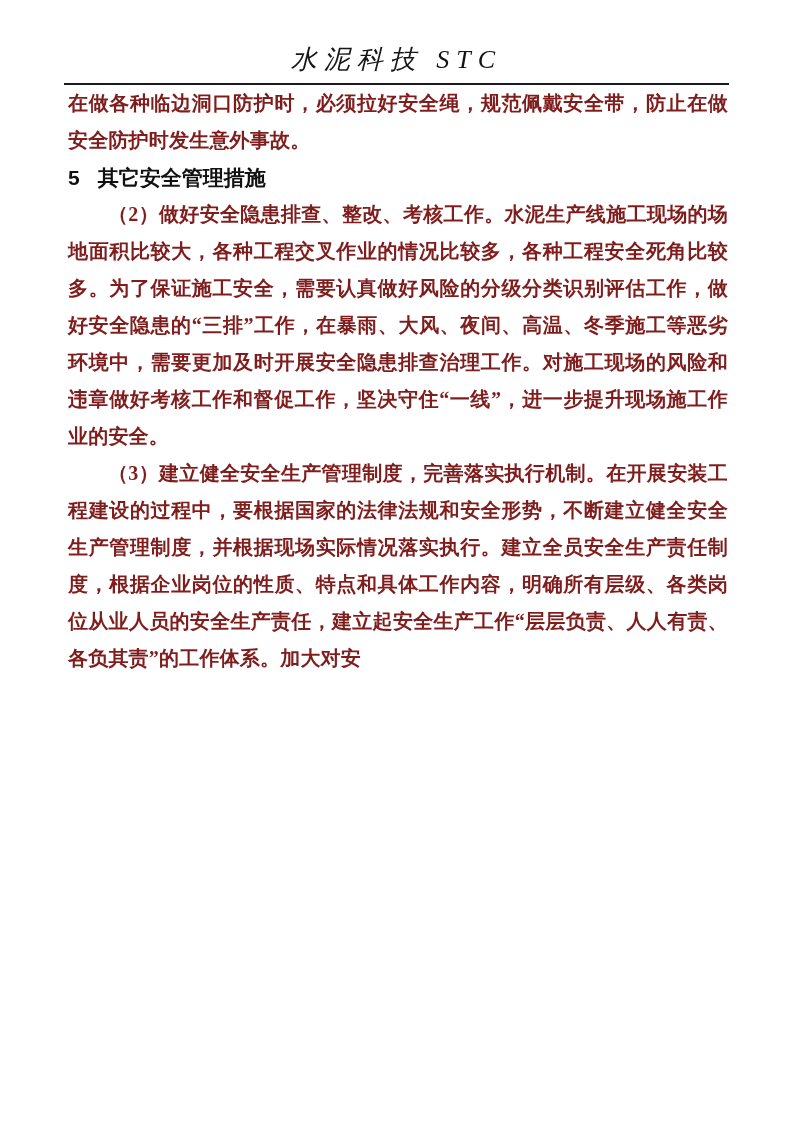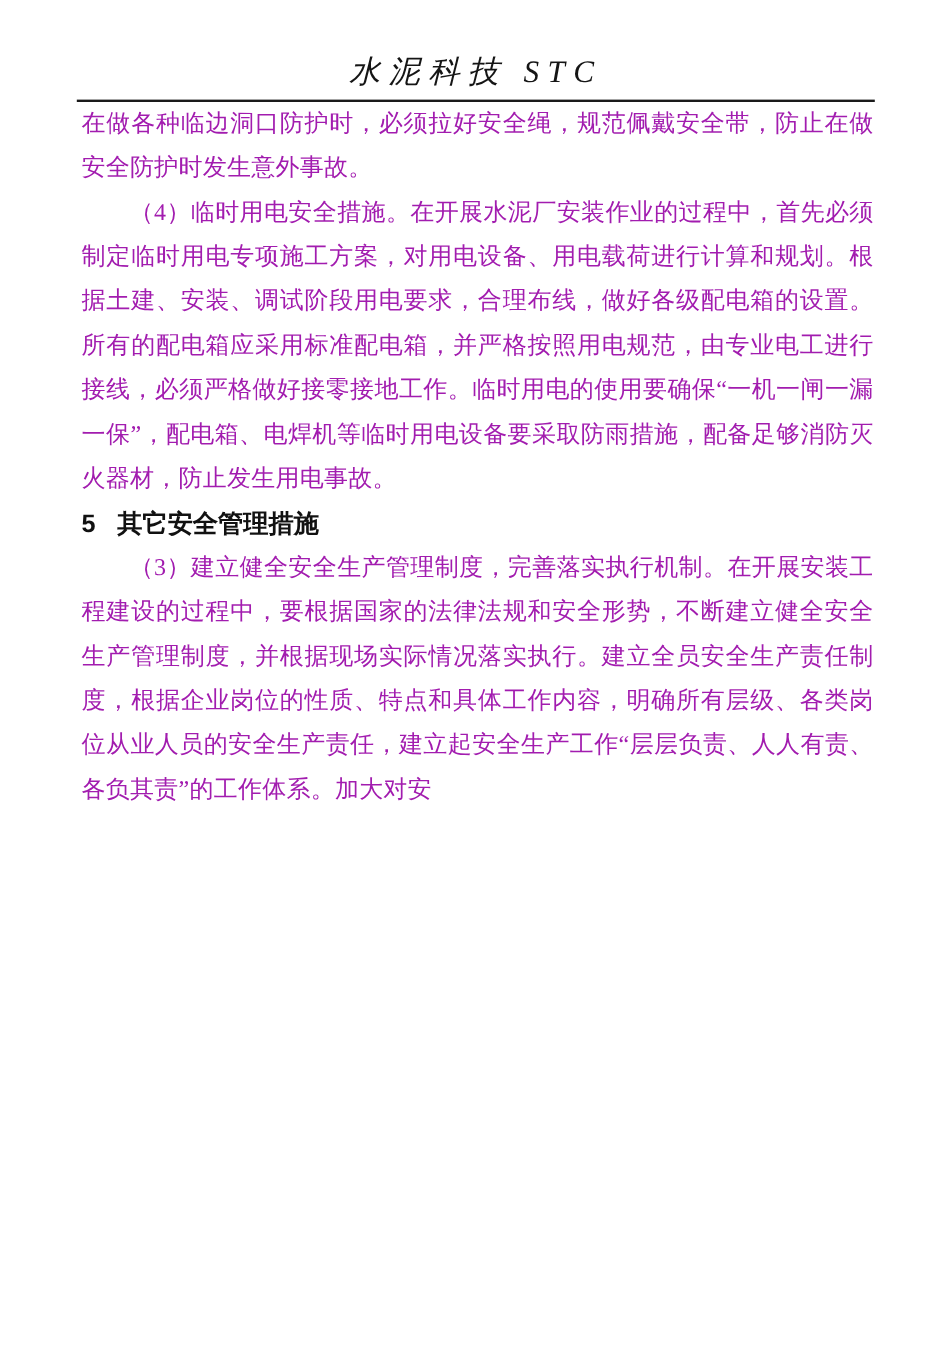--- a/index.html
+++ b/index.html
@@ -41,21 +41,22 @@
   .content {
     margin: 0 65px 0 68px;
   }
   .content p {
     margin: 0;
     font-size: 20px;
     line-height: 37px;
     text-align: justify;
     text-justify: inter-ideograph;
     letter-spacing: 0.2px;
-    color: #a21caf;
+    color: #7f1d1d;
+    font-weight: bold;
   }
   .content p.indent {
     text-indent: 2em;
   }
   .section-heading {
     margin: 0;
     font-family: "Liberation Sans", "DejaVu Sans", sans-serif;
     font-size: 21px;
     font-weight: bold;
     line-height: 37px;
@@ -102,27 +103,27 @@
 
   <div class="header">
     <span class="journal-title">水泥科技 STC</span>
     <hr class="header-rule">
   </div>
 
   <div class="content">
 
     <p>在做各种临边洞口防护时，必须拉好安全绳，规范佩戴安全带，防止在做安全防护时发生意外事故。</p>
 
-    <p class="indent">（4）临时用电安全措施。在开展水泥厂安装作业的过程中，首先必须制定临时用电专项施工方案，对用电设备、用电载荷进行计算和规划。根据土建、安装、调试阶段用电要求，合理布线，做好各级配电箱的设置。所有的配电箱应采用标准配电箱，并严格按照用电规范，由专业电工进行接线，必须严格做好接零接地工作。临时用电的使用要确保“一机一闸一漏一保”，配电箱、电焊机等临时用电设备要采取防雨措施，配备足够消防灭火器材，防止发生用电事故。</p>
 
     <h2 class="section-heading">
       <span class="heading-number">5</span><span>其它安全管理措施</span>
     </h2>
 
 
+    <p class="indent">（2）做好安全隐患排查、整改、考核工作。水泥生产线施工现场的场地面积比较大，各种工程交叉作业的情况比较多，各种工程安全死角比较多。为了保证施工安全，需要认真做好风险的分级分类识别评估工作，做好安全隐患的“三排”工作，在暴雨、大风、夜间、高温、冬季施工等恶劣环境中，需要更加及时开展安全隐患排查治理工作。对施工现场的风险和违章做好考核工作和督促工作，坚决守住“一线”，进一步提升现场施工作业的安全。</p>
 
     <p class="indent">（3）建立健全安全生产管理制度，完善落实执行机制。在开展安装工程建设的过程中，要根据国家的法律法规和安全形势，不断建立健全安全生产管理制度，并根据现场实际情况落实执行。建立全员安全生产责任制度，根据企业岗位的性质、特点和具体工作内容，明确所有层级、各类岗位从业人员的安全生产责任，建立起安全生产工作“层层负责、人人有责、各负其责”的工作体系。加大对安</p>
 
   </div>
 
   <svg class="footer-rule" viewBox="0 0 665 10" preserveAspectRatio="none" aria-hidden="true">
     <polygon points="0,5 160,2.5 332,0 520,1.5 665,4 665,6 520,7.5 332,9 160,7.5 0,7" fill="#141414"></polygon>
   </svg>
 
   <div class="footer-page-number">59</div>

